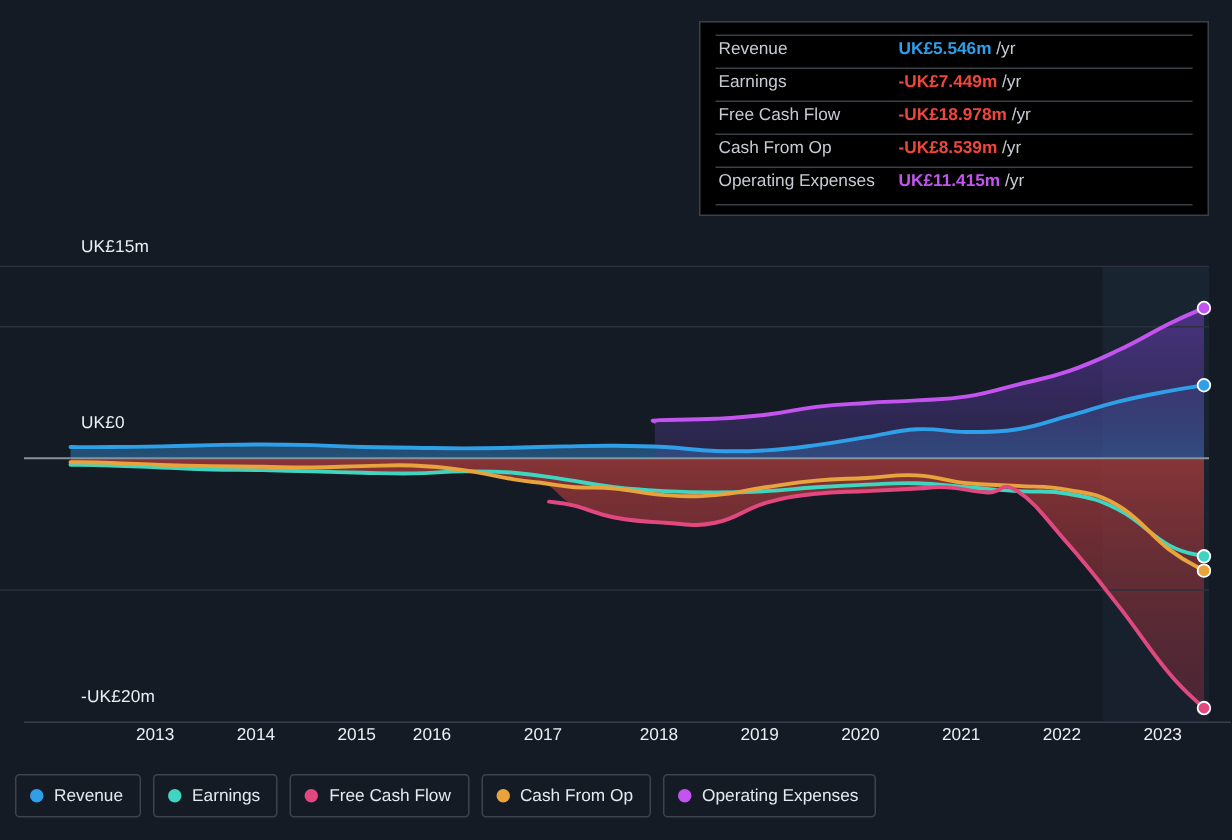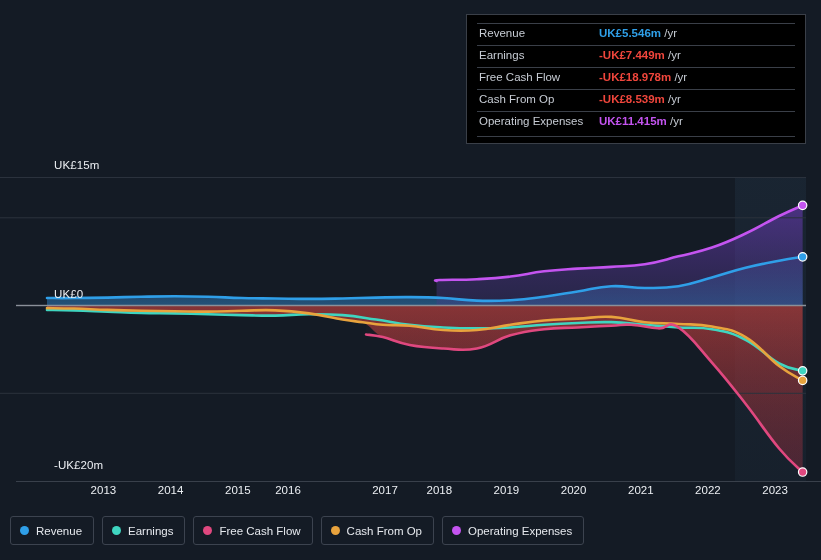--- a/index.html
+++ b/index.html
@@ -24,21 +24,21 @@
   }
   .axis-label {
     position: absolute;
     font-size: 11.5px;
     color: #eceff3;
     letter-spacing: 0.1px;
     white-space: nowrap;
     margin-left: 32px;
   }
   #y-top-label   { left: 22px; top: 159px; }
-  #y-zero-label  { left: 22px; top: 288px; }
+  #y-zero-label  { left: 22px; top: 276px; }
   #y-bottom-label{ left: 22px; top: 459px; text-align: right; }
 
   #x-axis {
     position: absolute;
     left: 0;
     top: 484px;
     width: 666px;
     height: 20px;
   }
   #x-axis .xtick {
@@ -200,21 +200,21 @@
 
   <div class="axis-label" id="y-top-label">UK£15m</div>
   <div class="axis-label" id="y-zero-label">UK£0</div>
   <div class="axis-label" id="y-bottom-label">-UK£20m</div>
 
   <div id="x-axis">
       <div class="xtick" style="left: 103.4px;">2013</div>
       <div class="xtick" style="left: 170.6px;">2014</div>
       <div class="xtick" style="left: 237.8px;">2015</div>
       <div class="xtick" style="left: 288px;">2016</div>
-      <div class="xtick" style="left: 385px;">2017</div>
+      <div class="xtick" style="left: 362px;">2017</div>
       <div class="xtick" style="left: 439.3px;">2018</div>
       <div class="xtick" style="left: 506.4px;">2019</div>
       <div class="xtick" style="left: 573.6px;">2020</div>
       <div class="xtick" style="left: 640.8px;">2021</div>
       <div class="xtick" style="left: 707.9px;">2022</div>
       <div class="xtick" style="left: 775.1px;">2023</div>
     </div>
 
   <div id="tooltip-card">
     <div id="tooltip-rows">

